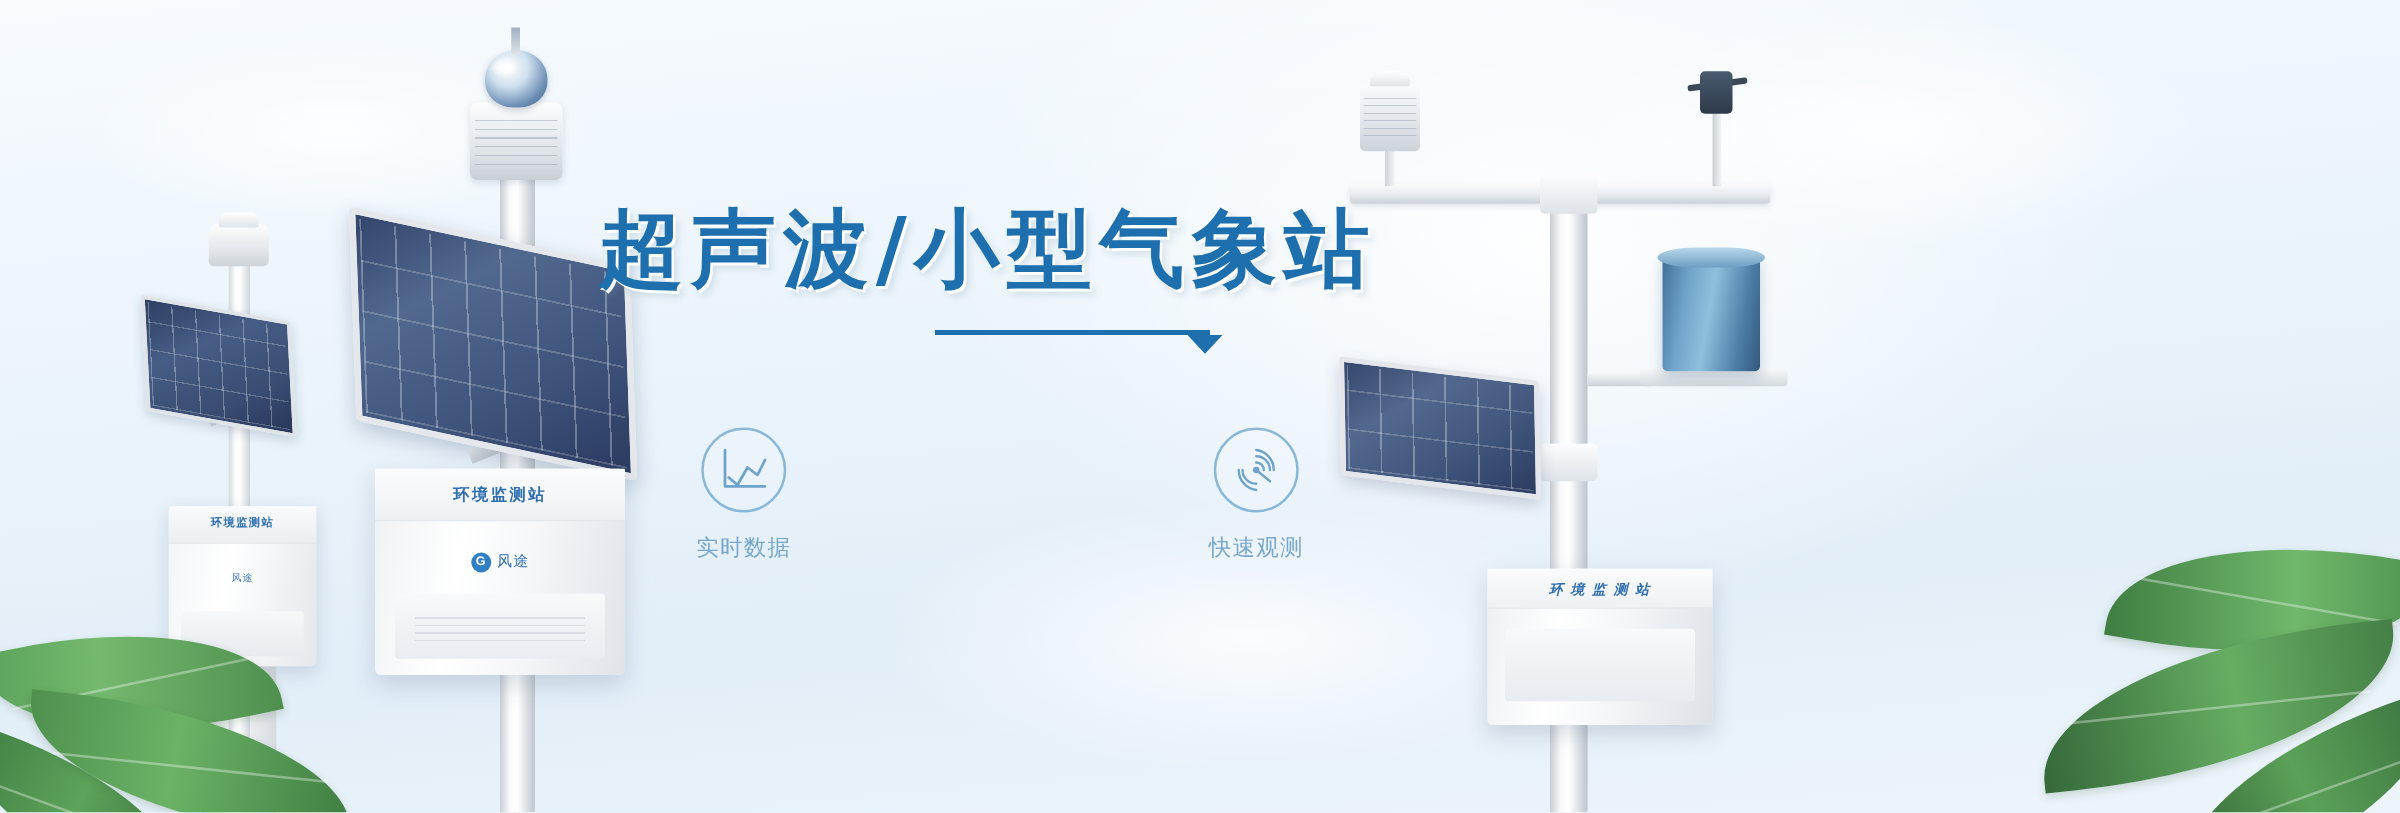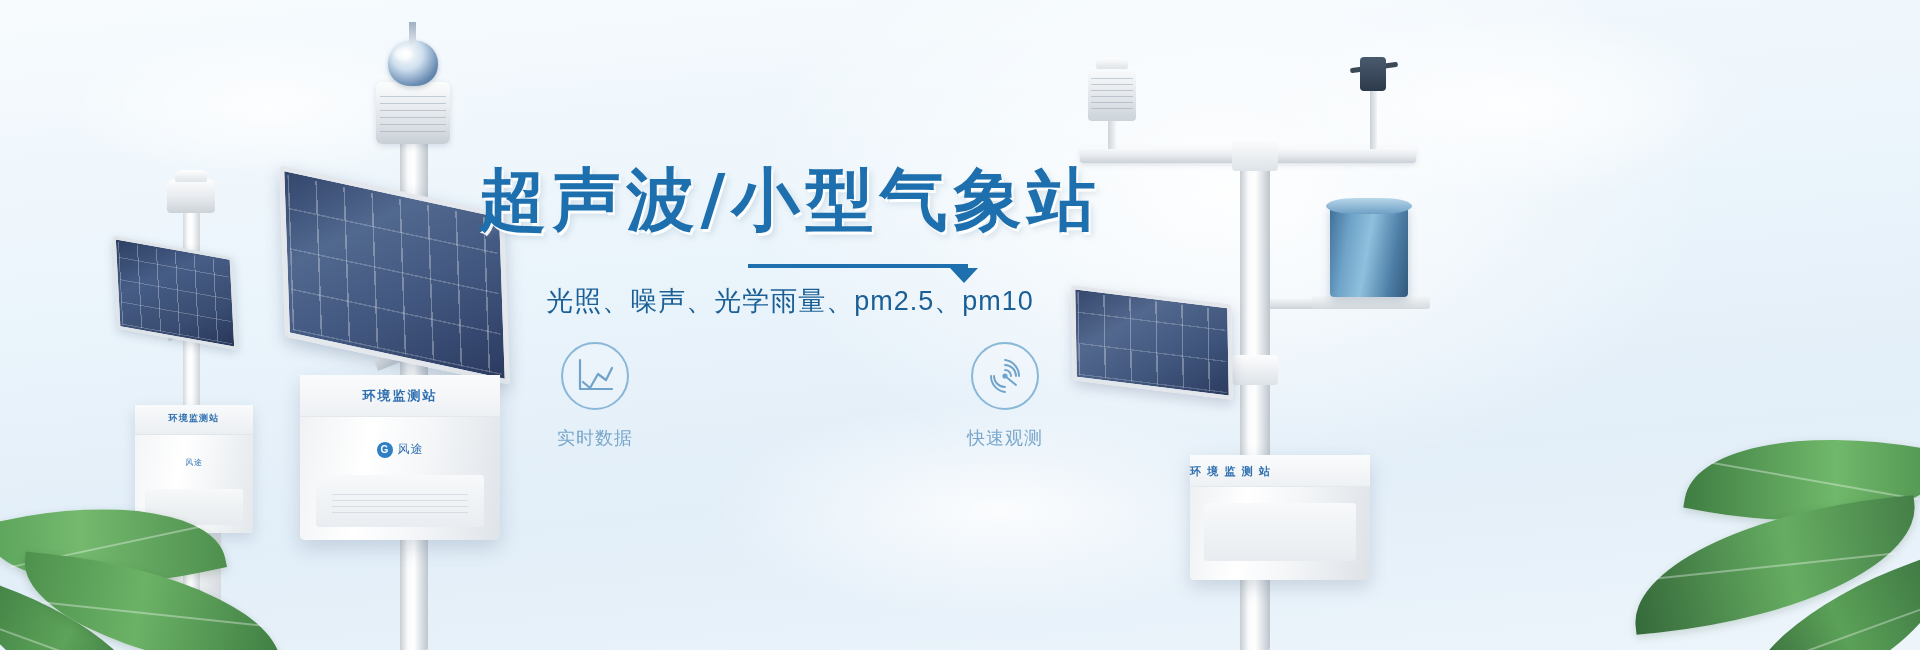--- a/index.html
+++ b/index.html
@@ -258,22 +258,22 @@
   #stationC .cabinet{
     position:absolute; left:130px; top:400px; width:180px; height:125px;
     background:linear-gradient(100deg,#eceff2 0%,#ffffff 32%,#f3f5f7 60%,#dde2e7 100%);
     border-radius:4px; box-shadow:0 7px 18px rgba(70,90,120,.20);
   }
   #stationC .cabinet .band{
     position:absolute; left:0; top:0; width:100%; height:32px;
     background:linear-gradient(180deg,#fafbfc,#eef1f4); border-bottom:1px solid #e4e9ed;
   }
   #stationC .cabinet .lbl{
-    position:absolute; left:0; top:9px; width:100%; text-align:left;
-    font-size:11px; letter-spacing:1.6px; color:#2f6fb0; font-weight:700;
+    position:absolute; left:0; top:9px; width:100%; text-align:center;
+    font-size:11px; letter-spacing:1.6px; color:#2f6fb0; font-weight:700;font-style:italic;
   }
   #stationC .cabinet .door{
     position:absolute; left:14px; top:48px; width:152px; height:58px;
     background:linear-gradient(180deg,#f7f9fa,#e8ecf0); border-radius:3px;
   }
   #stationC .mastlow{
     position:absolute; left:180px; top:520px; width:30px; height:75px;
     background:linear-gradient(90deg,#c6ccd2,#fafbfc 35%,#dae0e5);
   }
 
@@ -462,21 +462,20 @@
 
   <div id="content">
 
     <h1 id="headline">超声波/小型气象站</h1>
 
     <div id="divider">
       <div class="rule"></div>
       <div class="tri"></div>
     </div>
 
-    <div id="subline2" class="subline">光照、噪声、光学雨量、pm2.5、pm10</div>
 
     <div id="features">
 
       <div class="feat">
         <div class="circle">
           <span>
             <svg width="40" height="38" viewBox="0 0 40 38" fill="none" stroke="#6fa3ca" stroke-width="2.2" stroke-linecap="round" stroke-linejoin="round">
               <path d="M5 3 V32 H37"></path>
               <polyline points="8,25 15,31 23,17 31,23 37,11"></polyline>
             </svg>

